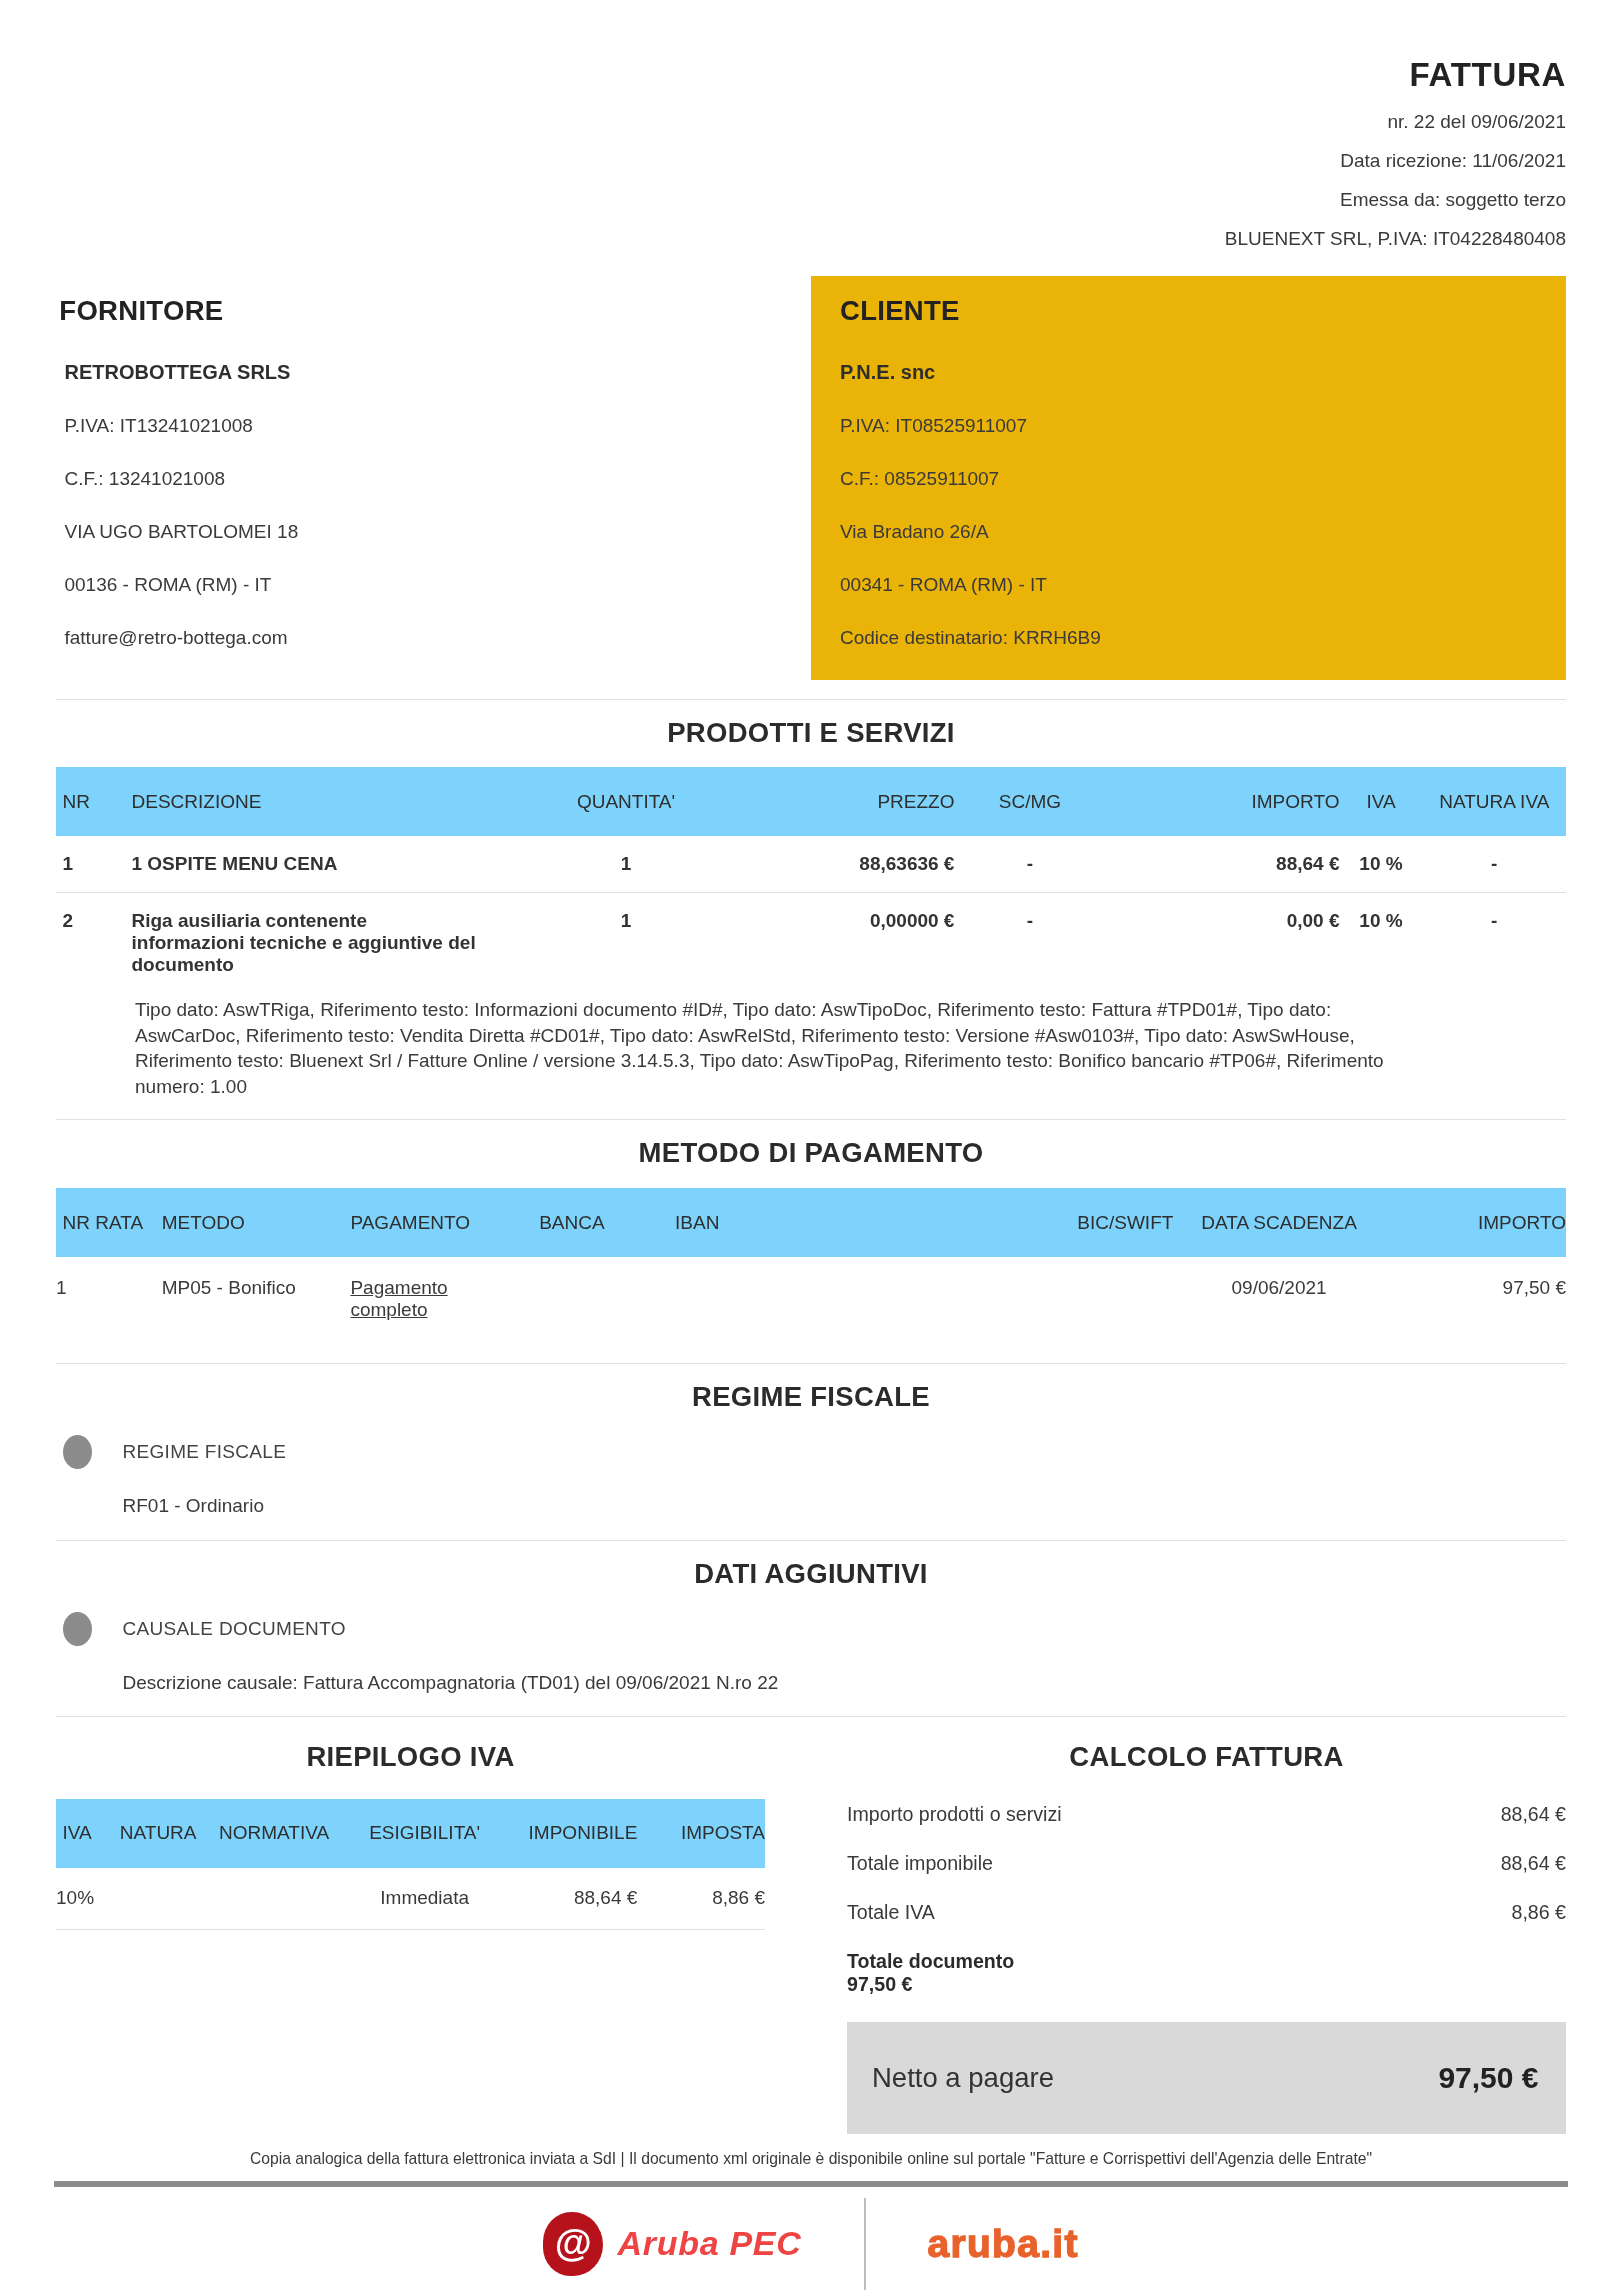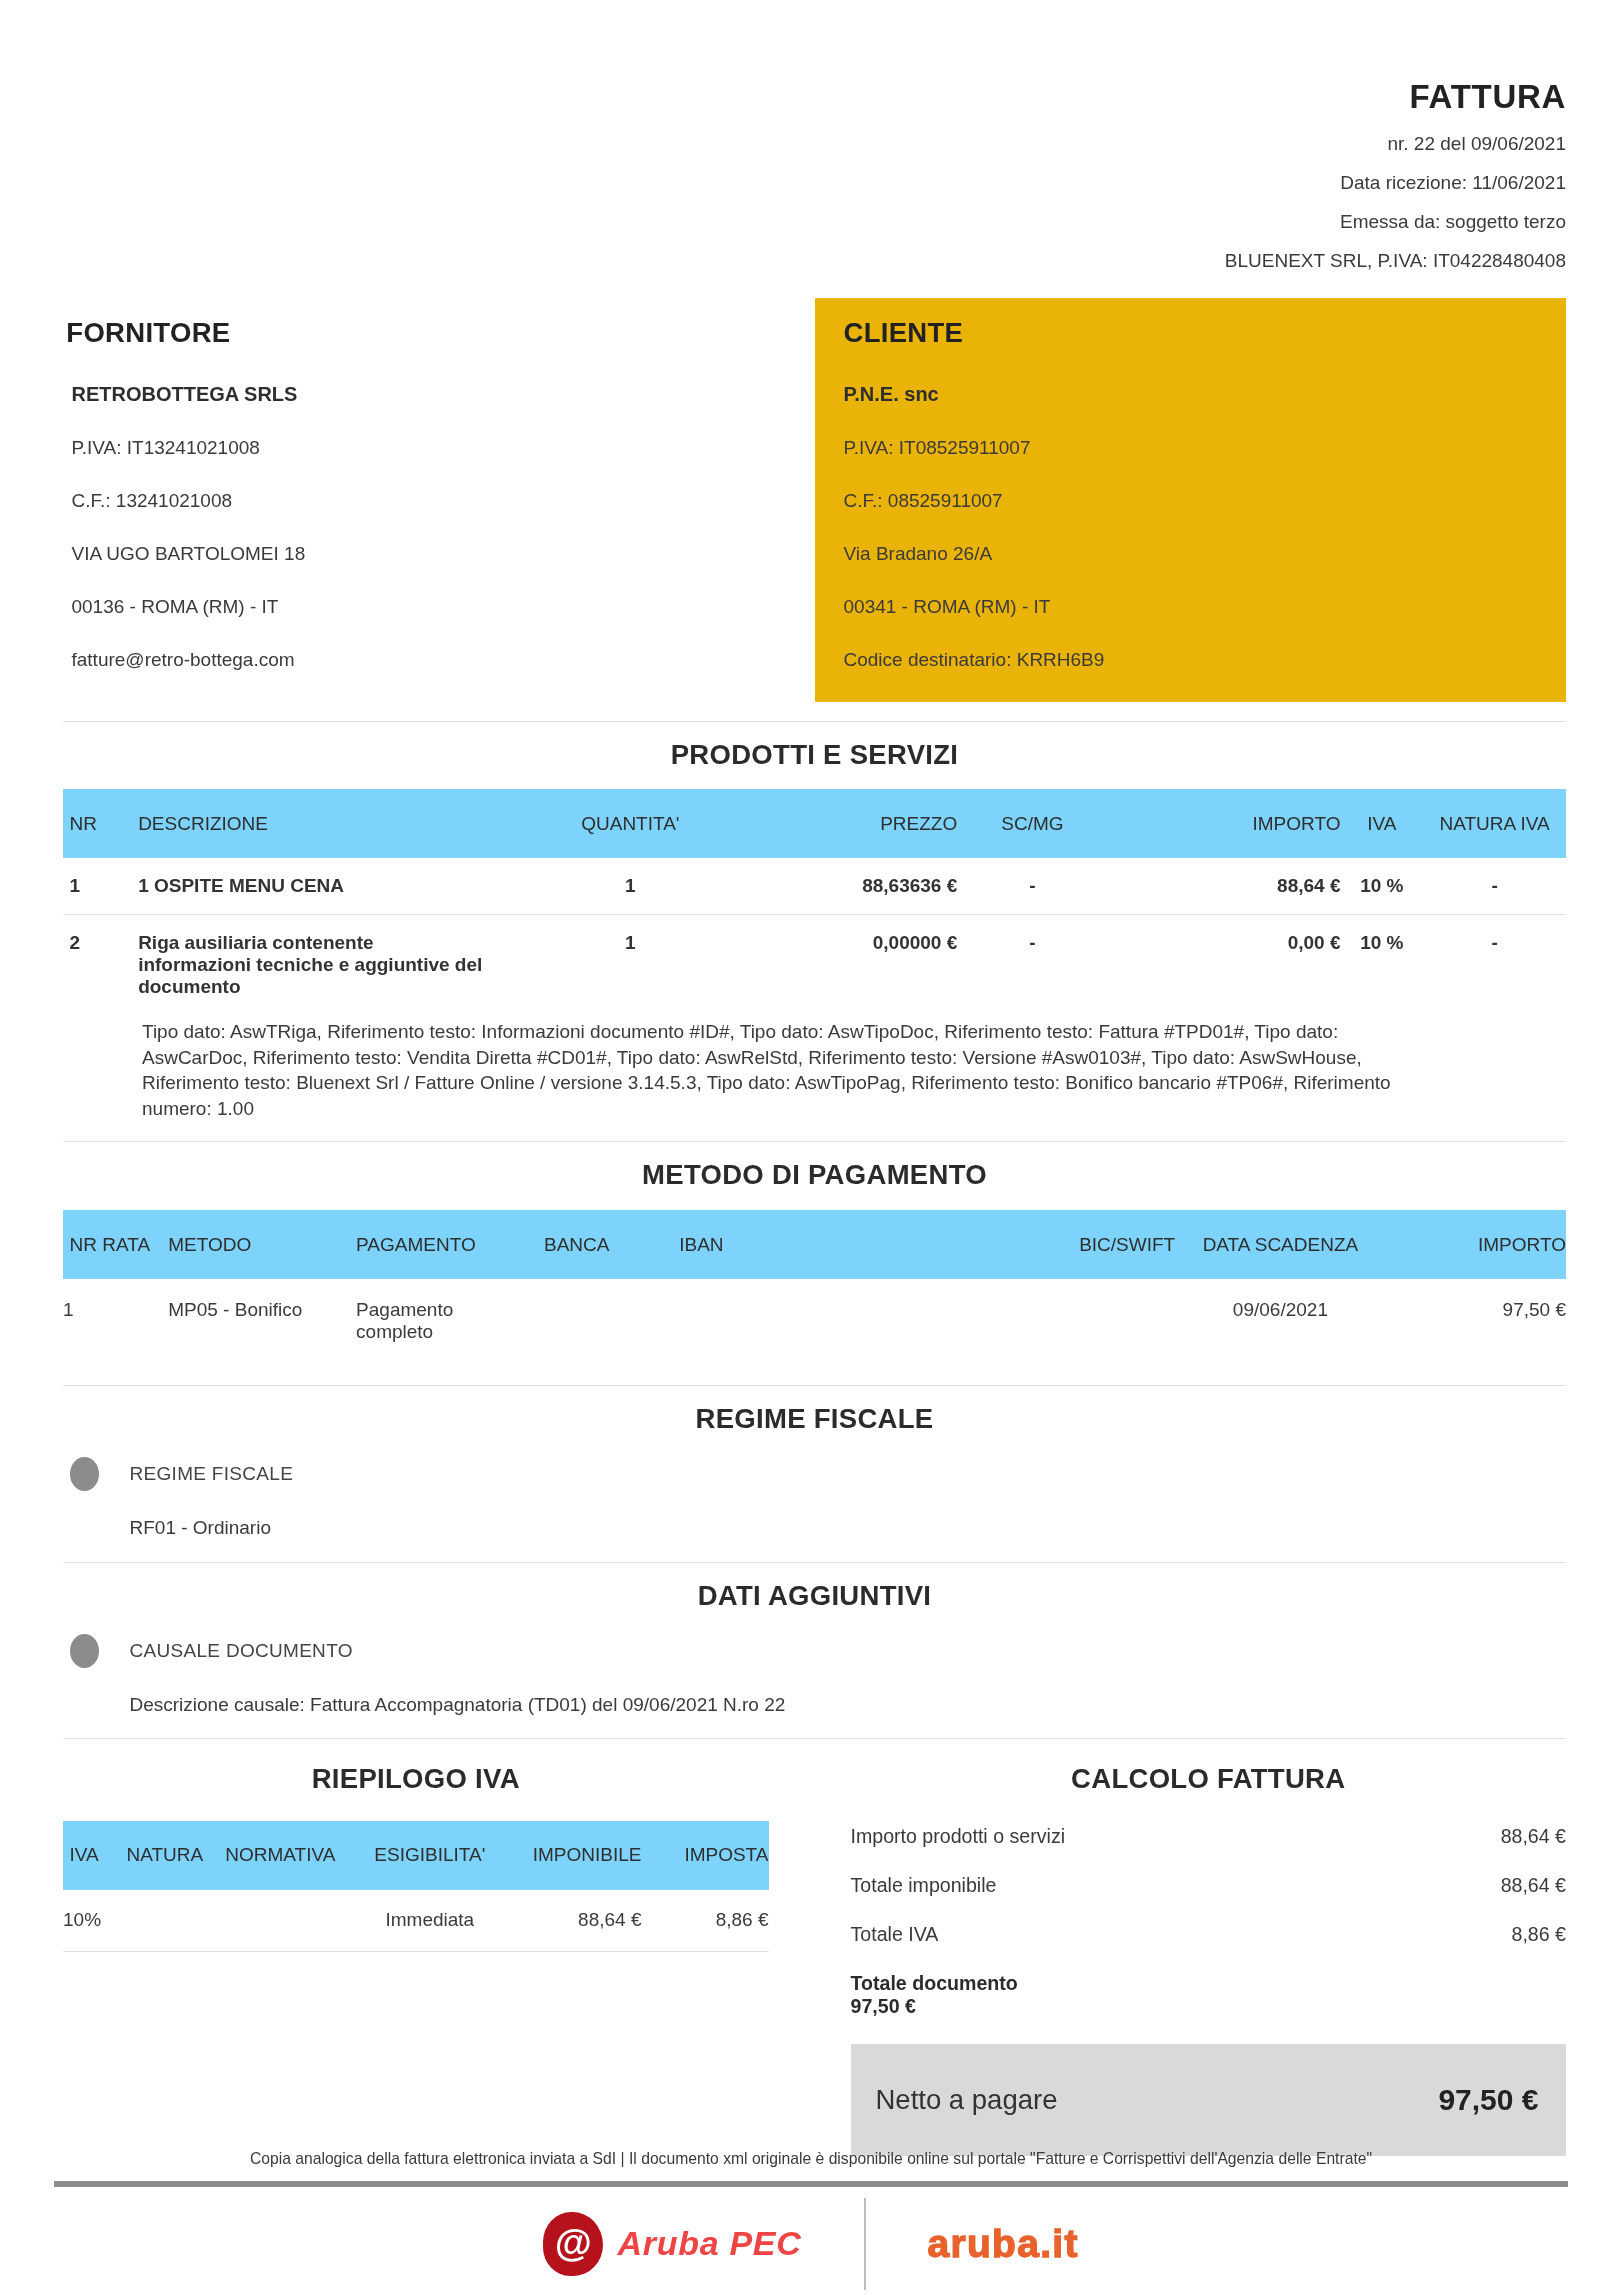--- a/index.html
+++ b/index.html
@@ -1,19 +1,19 @@
 <!DOCTYPE html>
 <html style="font-size:10.5px"><head>
 <meta charset="utf-8">
 <style>
   * { margin:0; padding:0; box-sizing:border-box; }
   html,body { background:#ffffff; }
   body { font-family:"Liberation Sans","DejaVu Sans",sans-serif; color:#3a3a3a; }
   .page { position:relative; width:1622px; height:2295px; background:#fff; overflow:hidden; }
-  .content { padding:68px 56px 0 56px;margin-left:7px; }
+  .content { padding:46px 56px 0 56px; }
 
   
   .doc-header { text-align:right; padding-top:9.8px; }
   .doc-title { font-size:33px; font-weight:700; color:#222; letter-spacing:0.7px; }
   .doc-meta { font-size:19px; color:#3a3a3a; margin-top:17px; }
 
   
   .parties { display:flex; margin-top:26px; }
   .party { width:50%; }
   .party.supplier { padding:19.6px 0 19.6px 3.3px; }
@@ -35,21 +35,21 @@
   .products-table { margin-top:18.3px; }
   .products-table td { font-weight:700; color:#333; }
   .products-table tr.prod-row + tr.prod-row td { border-top:1.3px solid #e0e0e0; }
   .al-c { text-align:center; } .al-r { text-align:right; } .al-l { text-align:left; }
   .pad-l { padding-left:6.5px; }
   .desc-cell { padding-right:39px; }
   .note { font-size:19px; font-weight:400; line-height:25.5px; color:#3a3a3a; margin:3.9px 157px 19.6px 79px; }
 
   .payment-table { margin-top:19.6px; }
   .payment-table td { padding:19.6px 0 23.6px 0; }
-  .pay-cell-wrap { max-width:118px; }
+  .pay-cell-wrap { max-width:118px;text-decoration:underline; }
 
   
   .bullet-block { margin:22px 0 19.6px 6.5px; }
   .bullet-row { display:flex; align-items:center; }
   .bullet { width:29px; height:34px; border-radius:50%; background:#8c8c8c; flex:0 0 auto; }
   .bullet-label { font-size:19px; color:#444; margin-left:31px; letter-spacing:0.3px; }
   .bullet-value { font-size:19px; color:#3a3a3a; margin:22px 0 3.9px 60px; max-width:661px; line-height:29px; }
 
   
   .bottom-cols { display:flex; margin-top:6.5px; }

